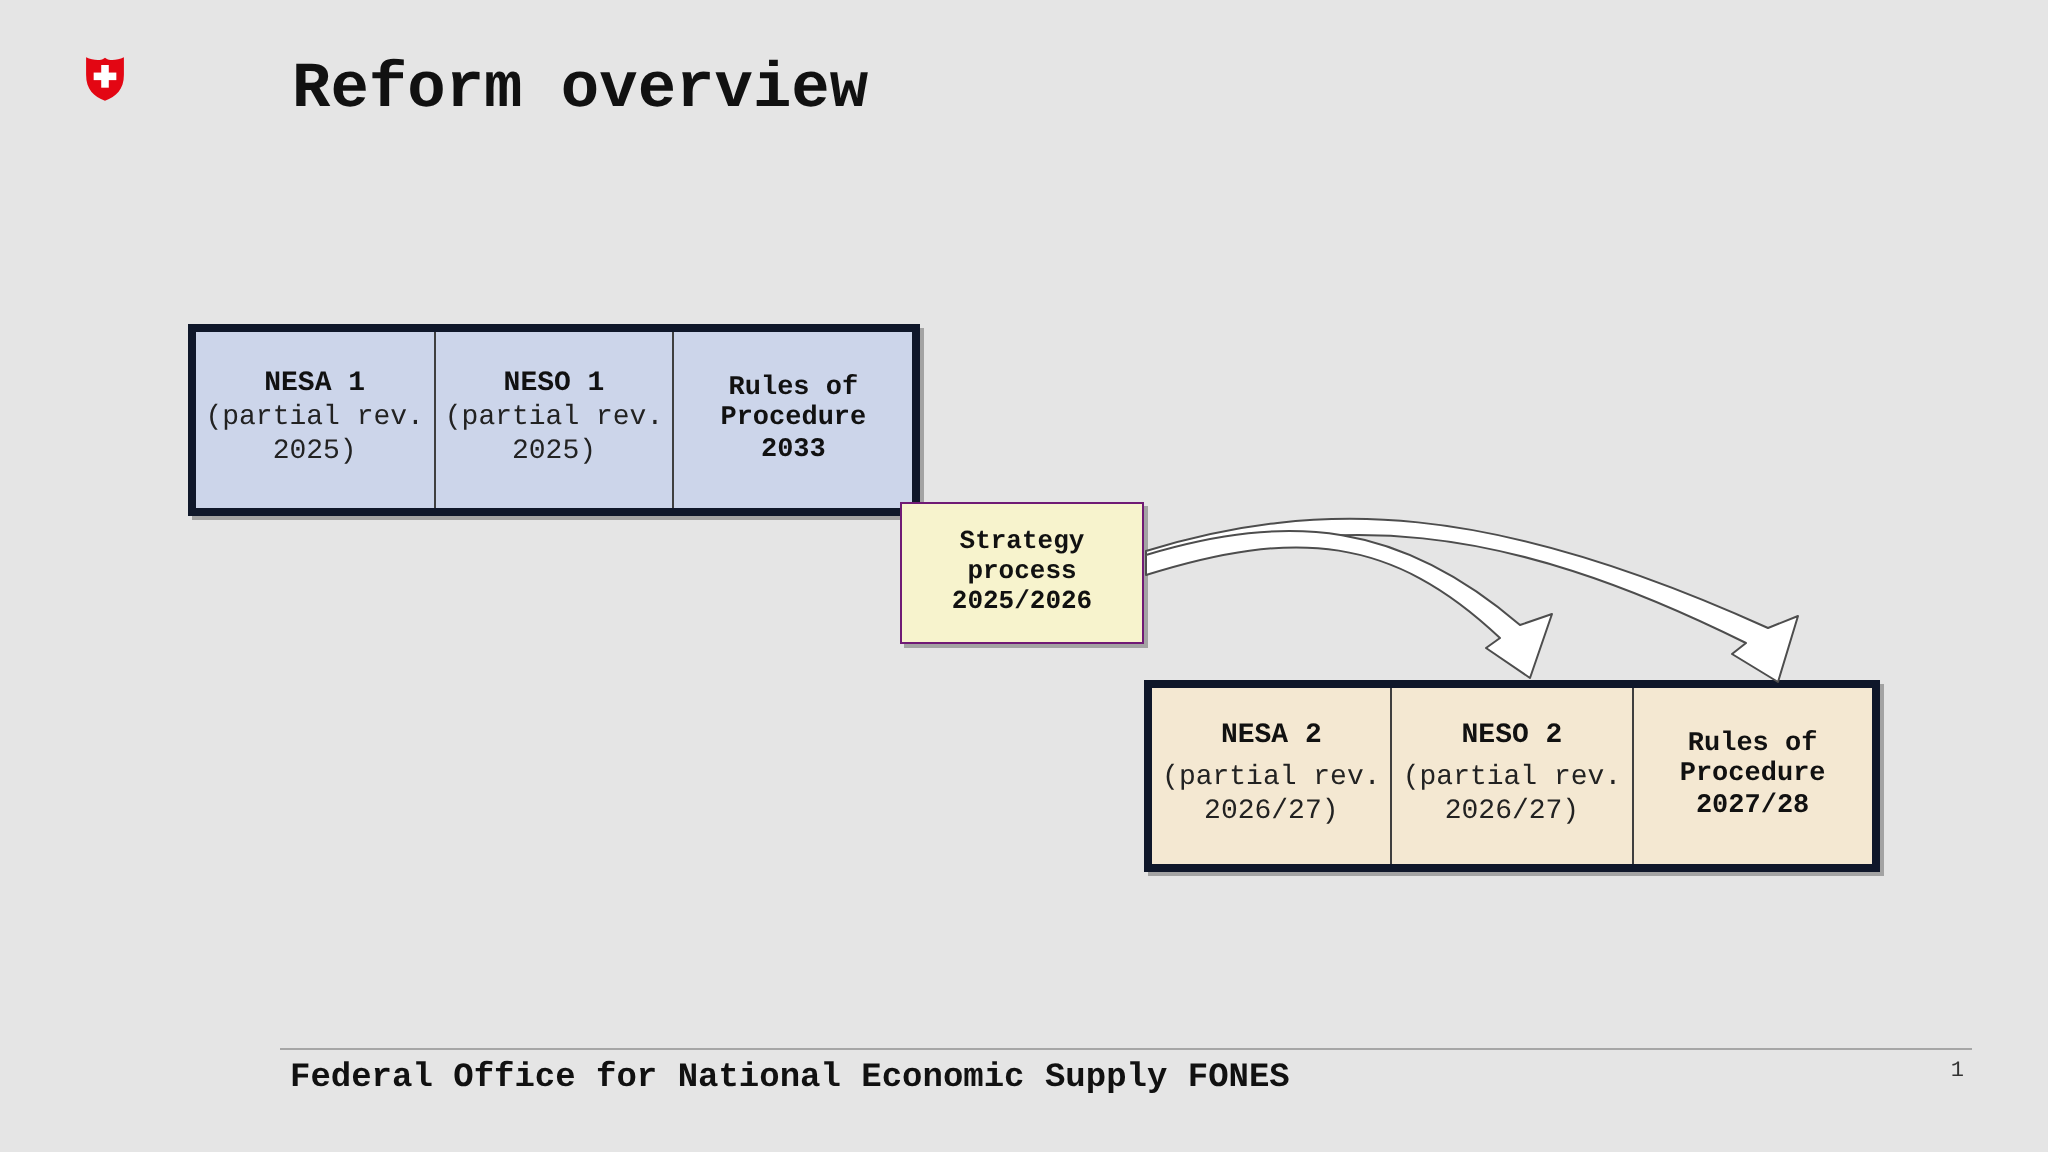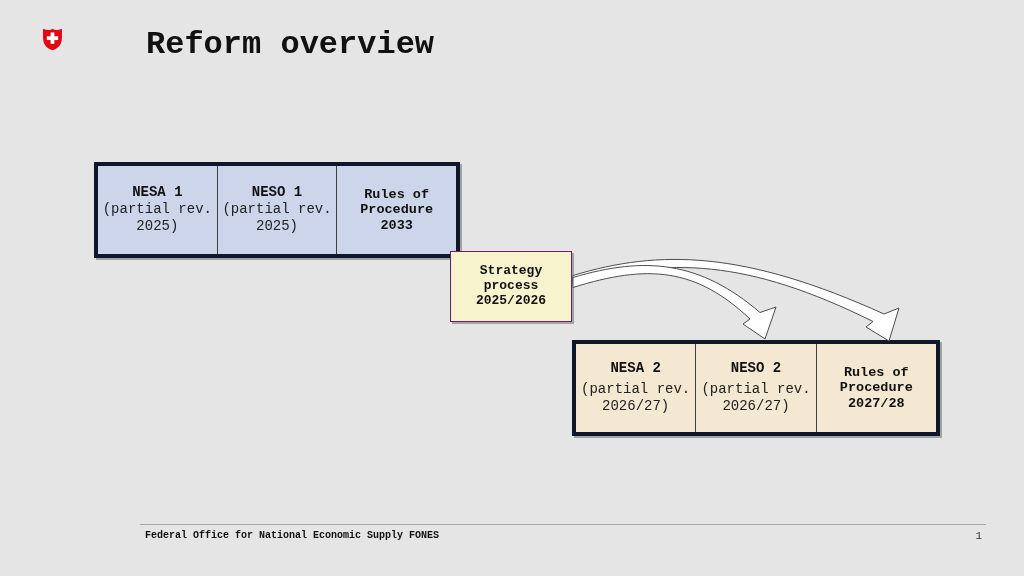--- a/index.html
+++ b/index.html
@@ -24,21 +24,21 @@
   .box-line{font-size:13.5px;font-weight:700;line-height:1.15;color:#111;}
   .strategy{
     position:absolute;left:450px;top:251px;width:122px;height:71px;background:#f7f3cd;
     border:1px solid #701a75;box-shadow:2px 2px 0 rgba(128,128,128,0.65);z-index:2;
     display:flex;flex-direction:column;align-items:center;justify-content:center;
     text-align:center;box-sizing:border-box;
   }
   .strategy .box-line{font-size:13px;}
   .arrows{position:absolute;left:0;top:0;z-index:3;pointer-events:none;}
   .footer-line{position:absolute;left:140px;top:524px;width:846px;height:1px;background:#a6a6a6;}
-  .footer-text{position:absolute;left:145px;top:530px;font-size:10px;font-weight:700;color:#111;}
+  .footer-text{position:absolute;left:145px;top:530px;font-size:17px;font-weight:700;color:#111;}
   .page-num{position:absolute;right:42px;top:530px;font-size:11px;color:#333;}
 </style>
 </head>
 <body>
 
 <div class="slide">
 
   <div class="logo">
     <svg width="21" height="25" viewBox="0 0 30 34" xmlns="http://www.w3.org/2000/svg">
       <path d="M1.5 1.5 C6 3.6 11.5 4.2 14.2 2.4 L15 1.8 L15.8 2.4 C18.5 4.2 24 3.6 28.5 1.5 L28.5 14 C28.5 24.5 23 29.5 15 32.5 C7 29.5 1.5 24.5 1.5 14 Z" fill="#e30613"></path>

